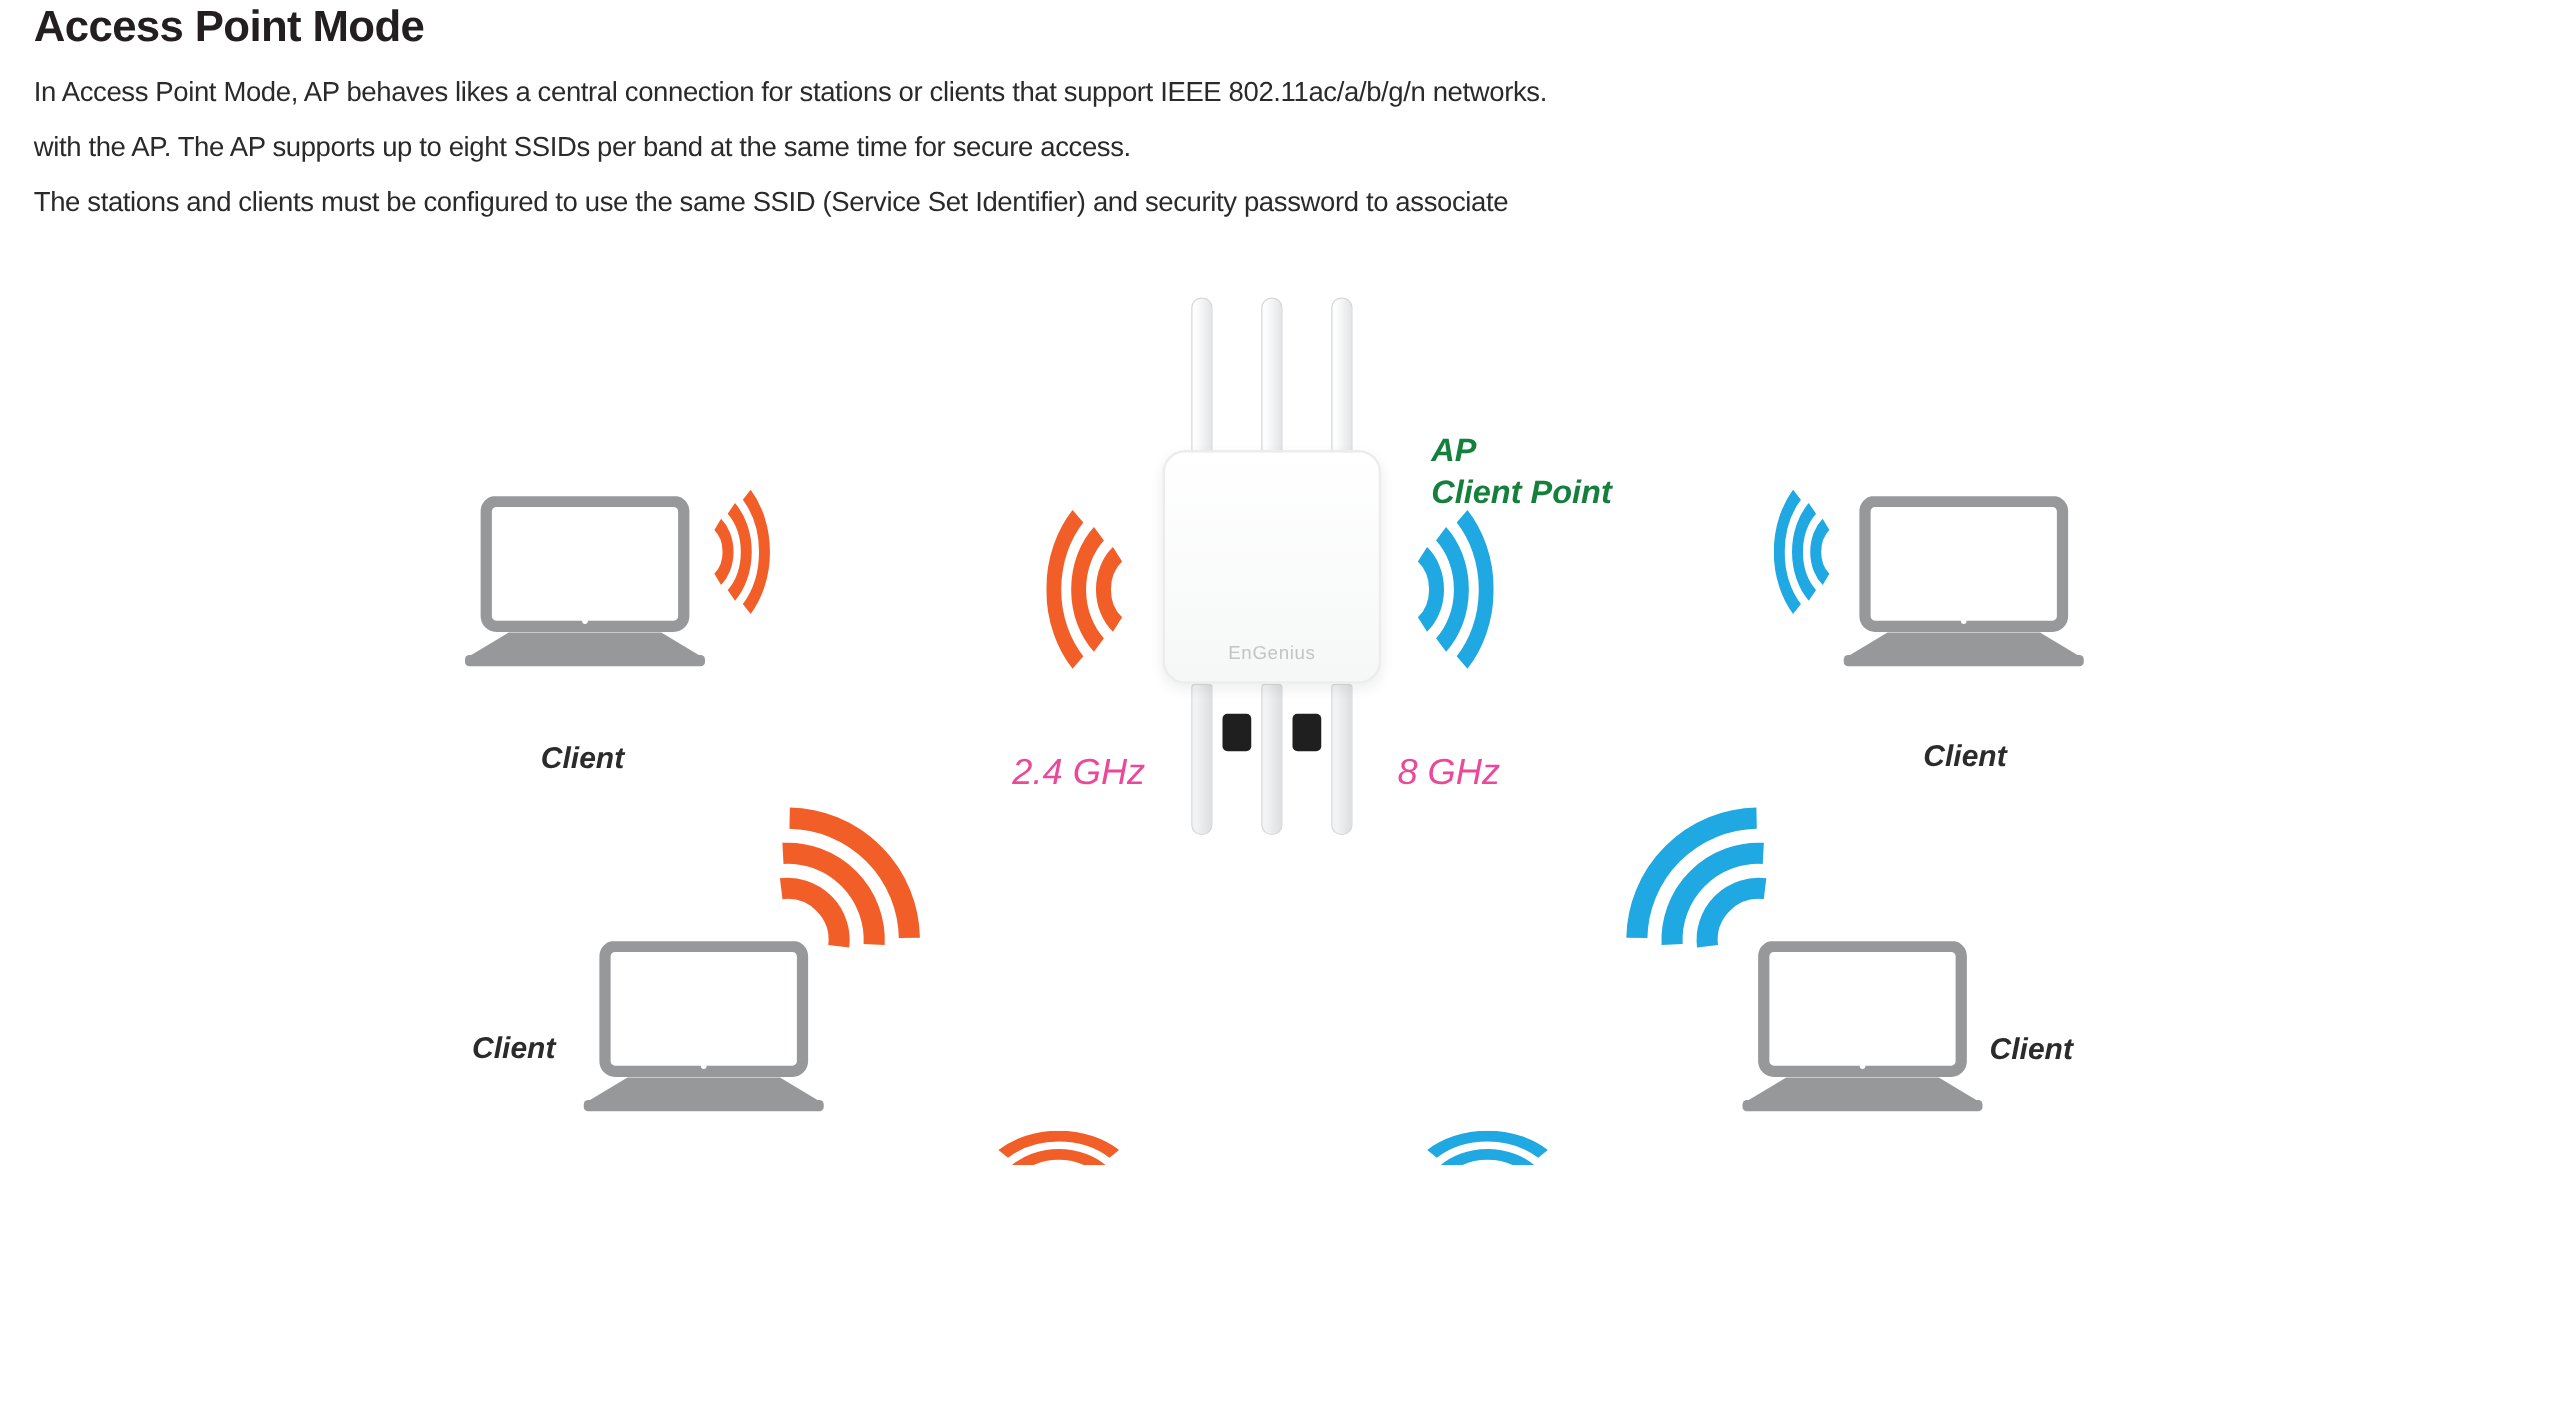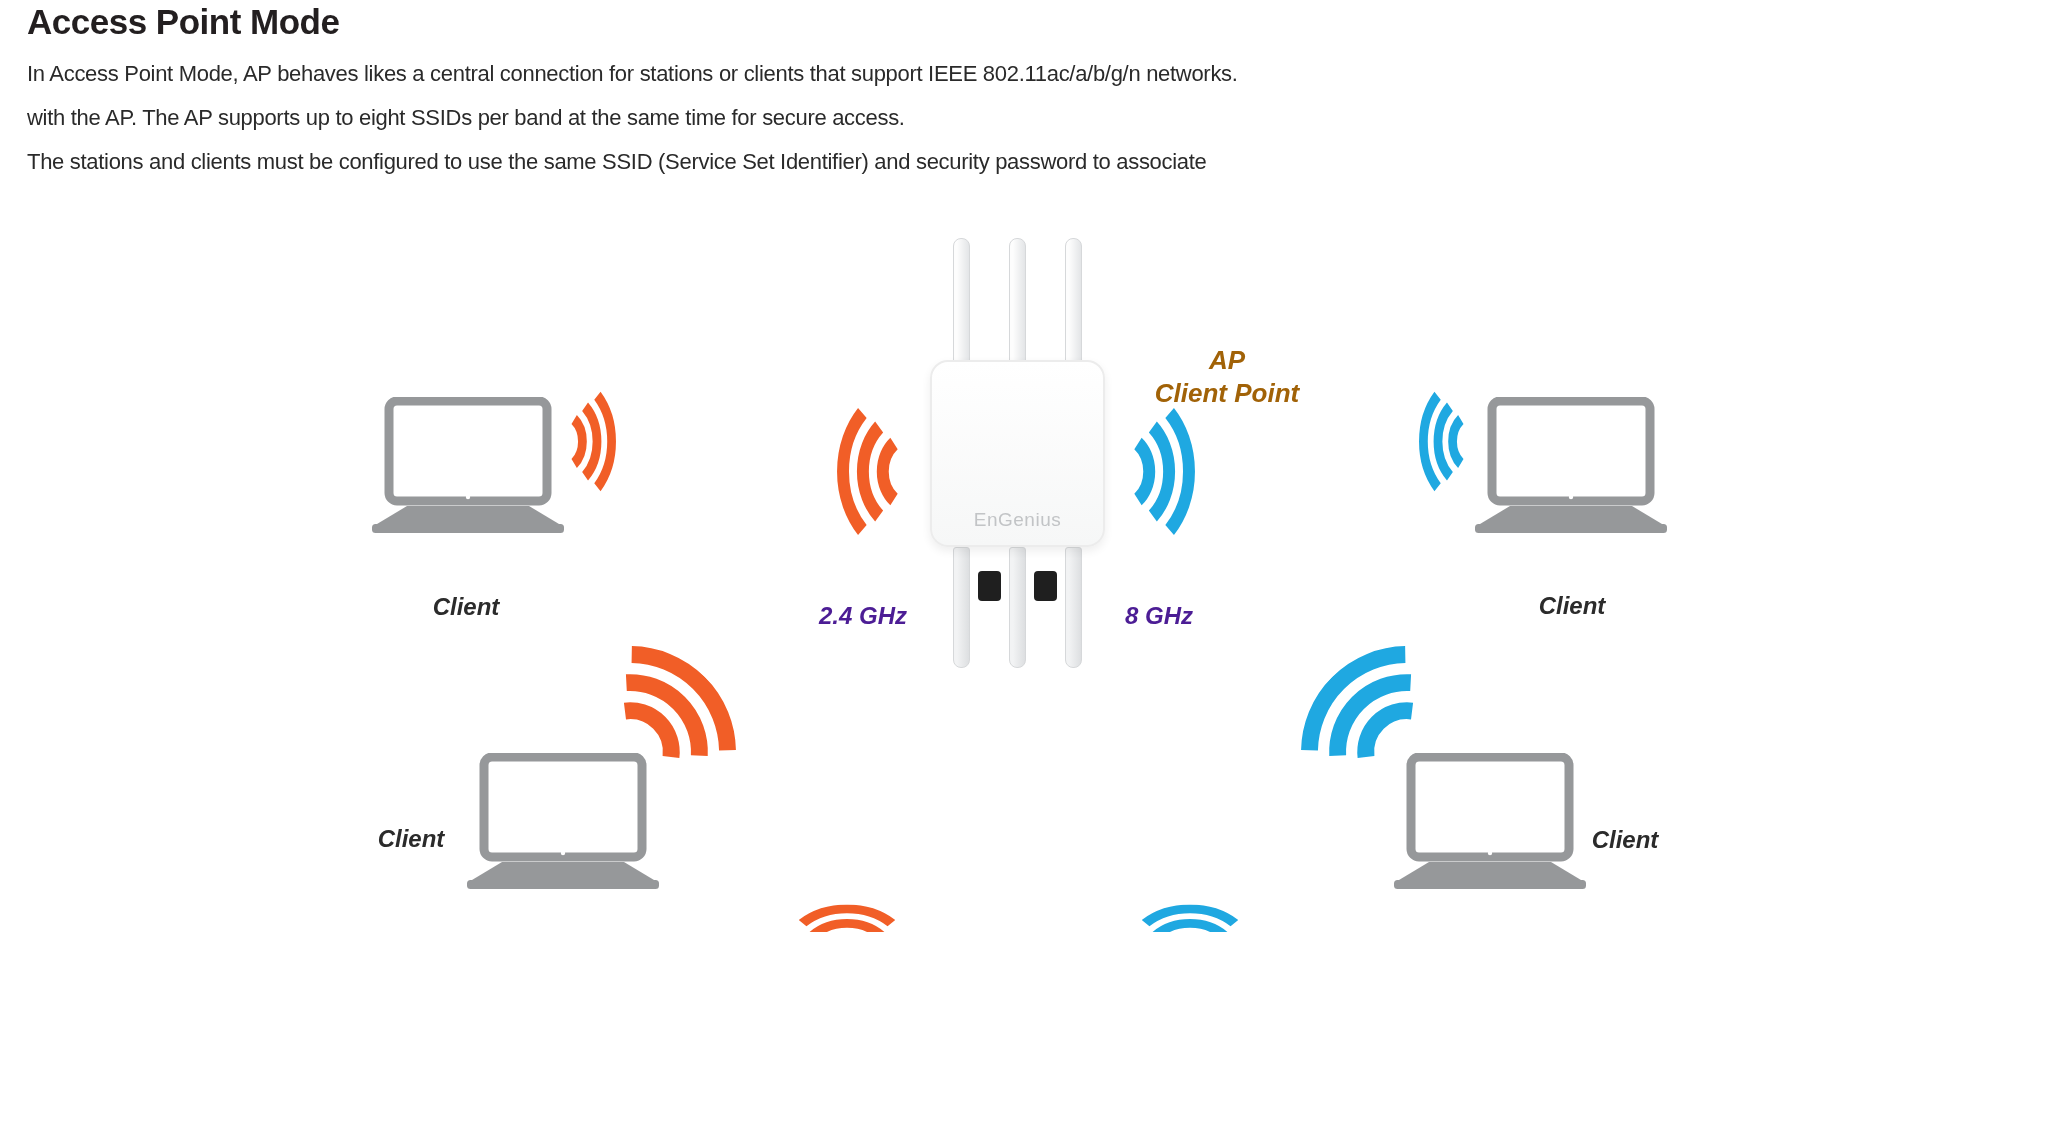--- a/index.html
+++ b/index.html
@@ -25,38 +25,38 @@
   .ant.top{top:0;height:126px;border-radius:8px 8px 3px 3px;}
   .ant.bottom{top:309px;height:121px;border-radius:3px 3px 8px 8px;background:linear-gradient(90deg,#f2f3f4 20%,#dddfe1);}
   .ant.a1{left:23px}.ant.a2{left:79px}.ant.a3{left:135px}
   .ap-body{
     position:absolute;left:0;top:122px;width:175px;height:187px;background:linear-gradient(180deg,#ffffff,#f6f7f7);
     border:2px solid #ececec;border-radius:18px;box-sizing:border-box;
     box-shadow:0 4px 10px rgba(0,0,0,0.07);z-index:2;
   }
   .ap-logo{
     position:absolute;left:0;bottom:14px;width:100%;text-align:center;
-    font-size:19px;color:#c2c4c6;letter-spacing:0.5px;
+    font-size:15px;color:#c2c4c6;letter-spacing:0.5px;
   }
   .gland{position:absolute;width:23px;height:30px;background:#1f1f1f;border-radius:4px;top:333px;z-index:3;}
   .gland.g1{left:48px}.gland.g2{left:104px}
   
   .wifi{position:absolute;pointer-events:none;}
   .wifi.orange{color:var(--orange,#F15E27);}
   .wifi.blue{color:var(--blue,#1FA8E1);}
   
   .laptop{position:absolute;width:210px;height:140px;}
   
   .ap-label{
-    position:absolute;left:1117px;top:344px;width:220px;text-align:center;
-    font-style:italic;font-weight:600;font-size:26px;line-height:33px;color:#a16207;
+    position:absolute;left:1145px;top:344px;width:220px;text-align:left;
+    font-style:italic;font-weight:600;font-size:26px;line-height:33px;color:#15803d;
   }
   .band-label{
     position:absolute;width:150px;text-align:center;top:602px;
-    font-style:italic;font-weight:bold;font-size:24px;color:#4c1d95;
+    font-style:italic;font-weight:normal;font-size:29px;color:#ec4899;
   }
   .band-label.left{left:788px}
   .band-label.right{left:1084px}
   .client-label{
     position:absolute;width:140px;text-align:center;
     font-style:italic;font-weight:600;font-size:24px;color:#2b2b2b;
   }
   
   .toolbar{position:absolute;left:7px;top:1101px;display:flex;gap:15px;}
   .tool-btn{

